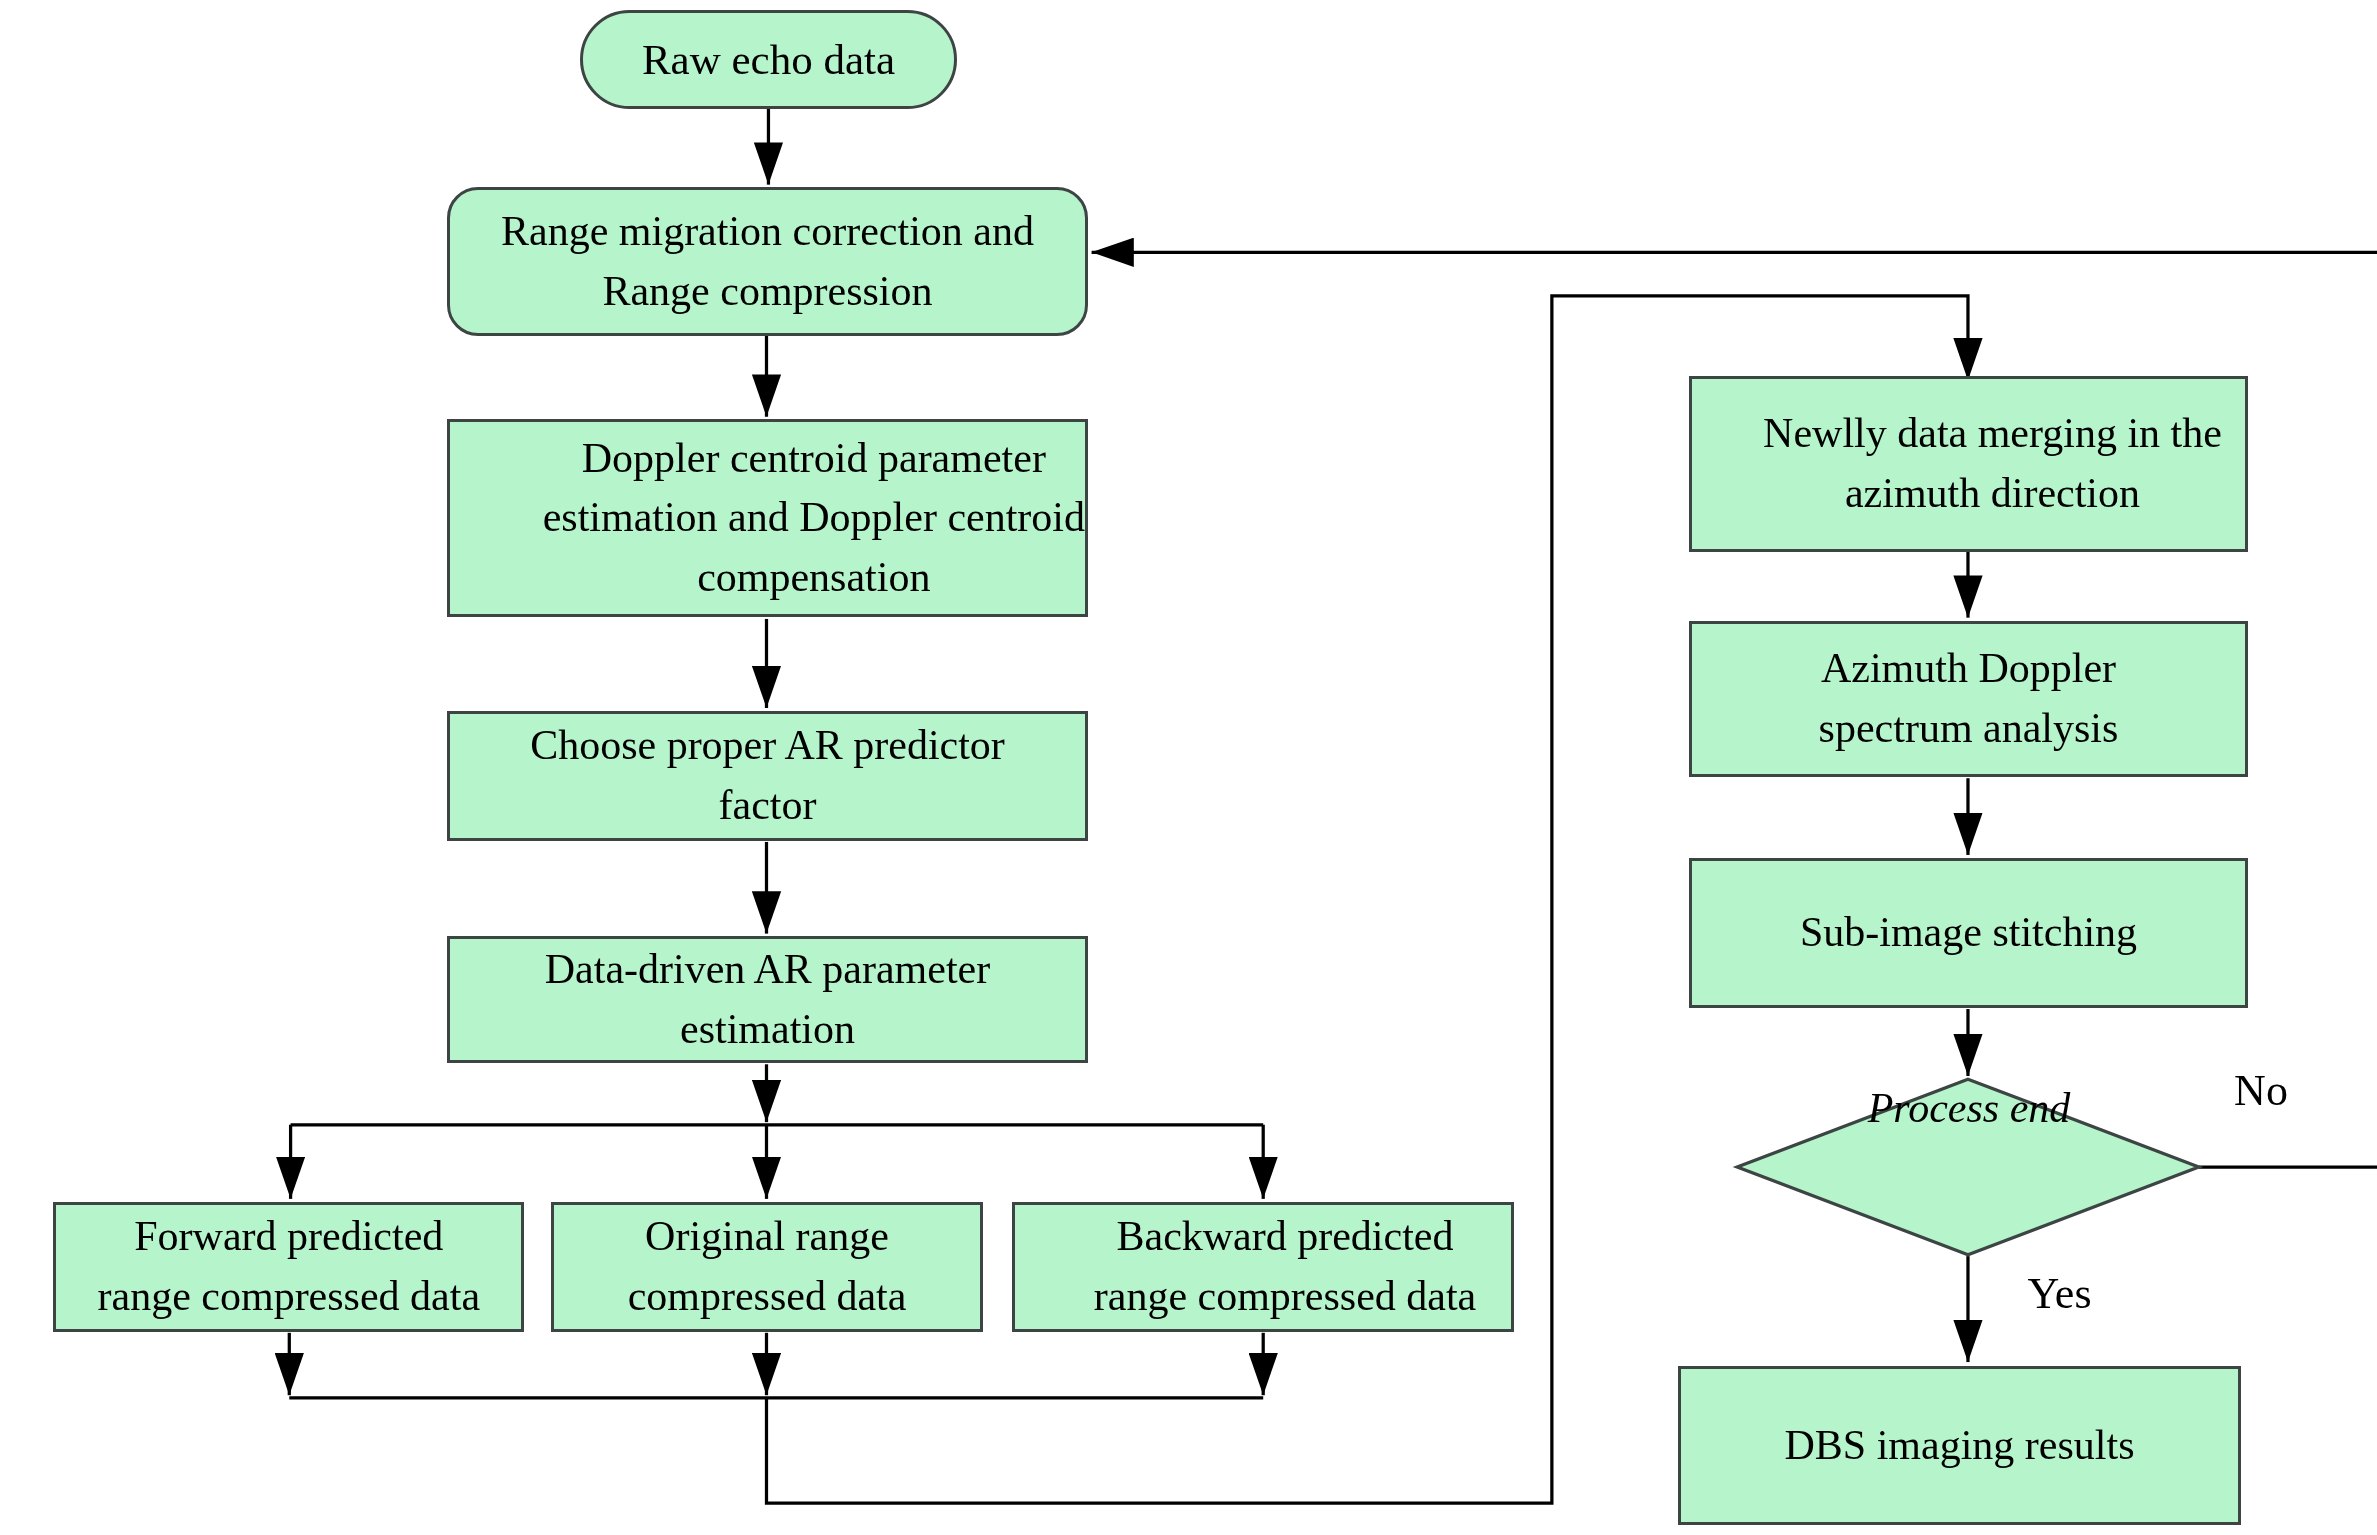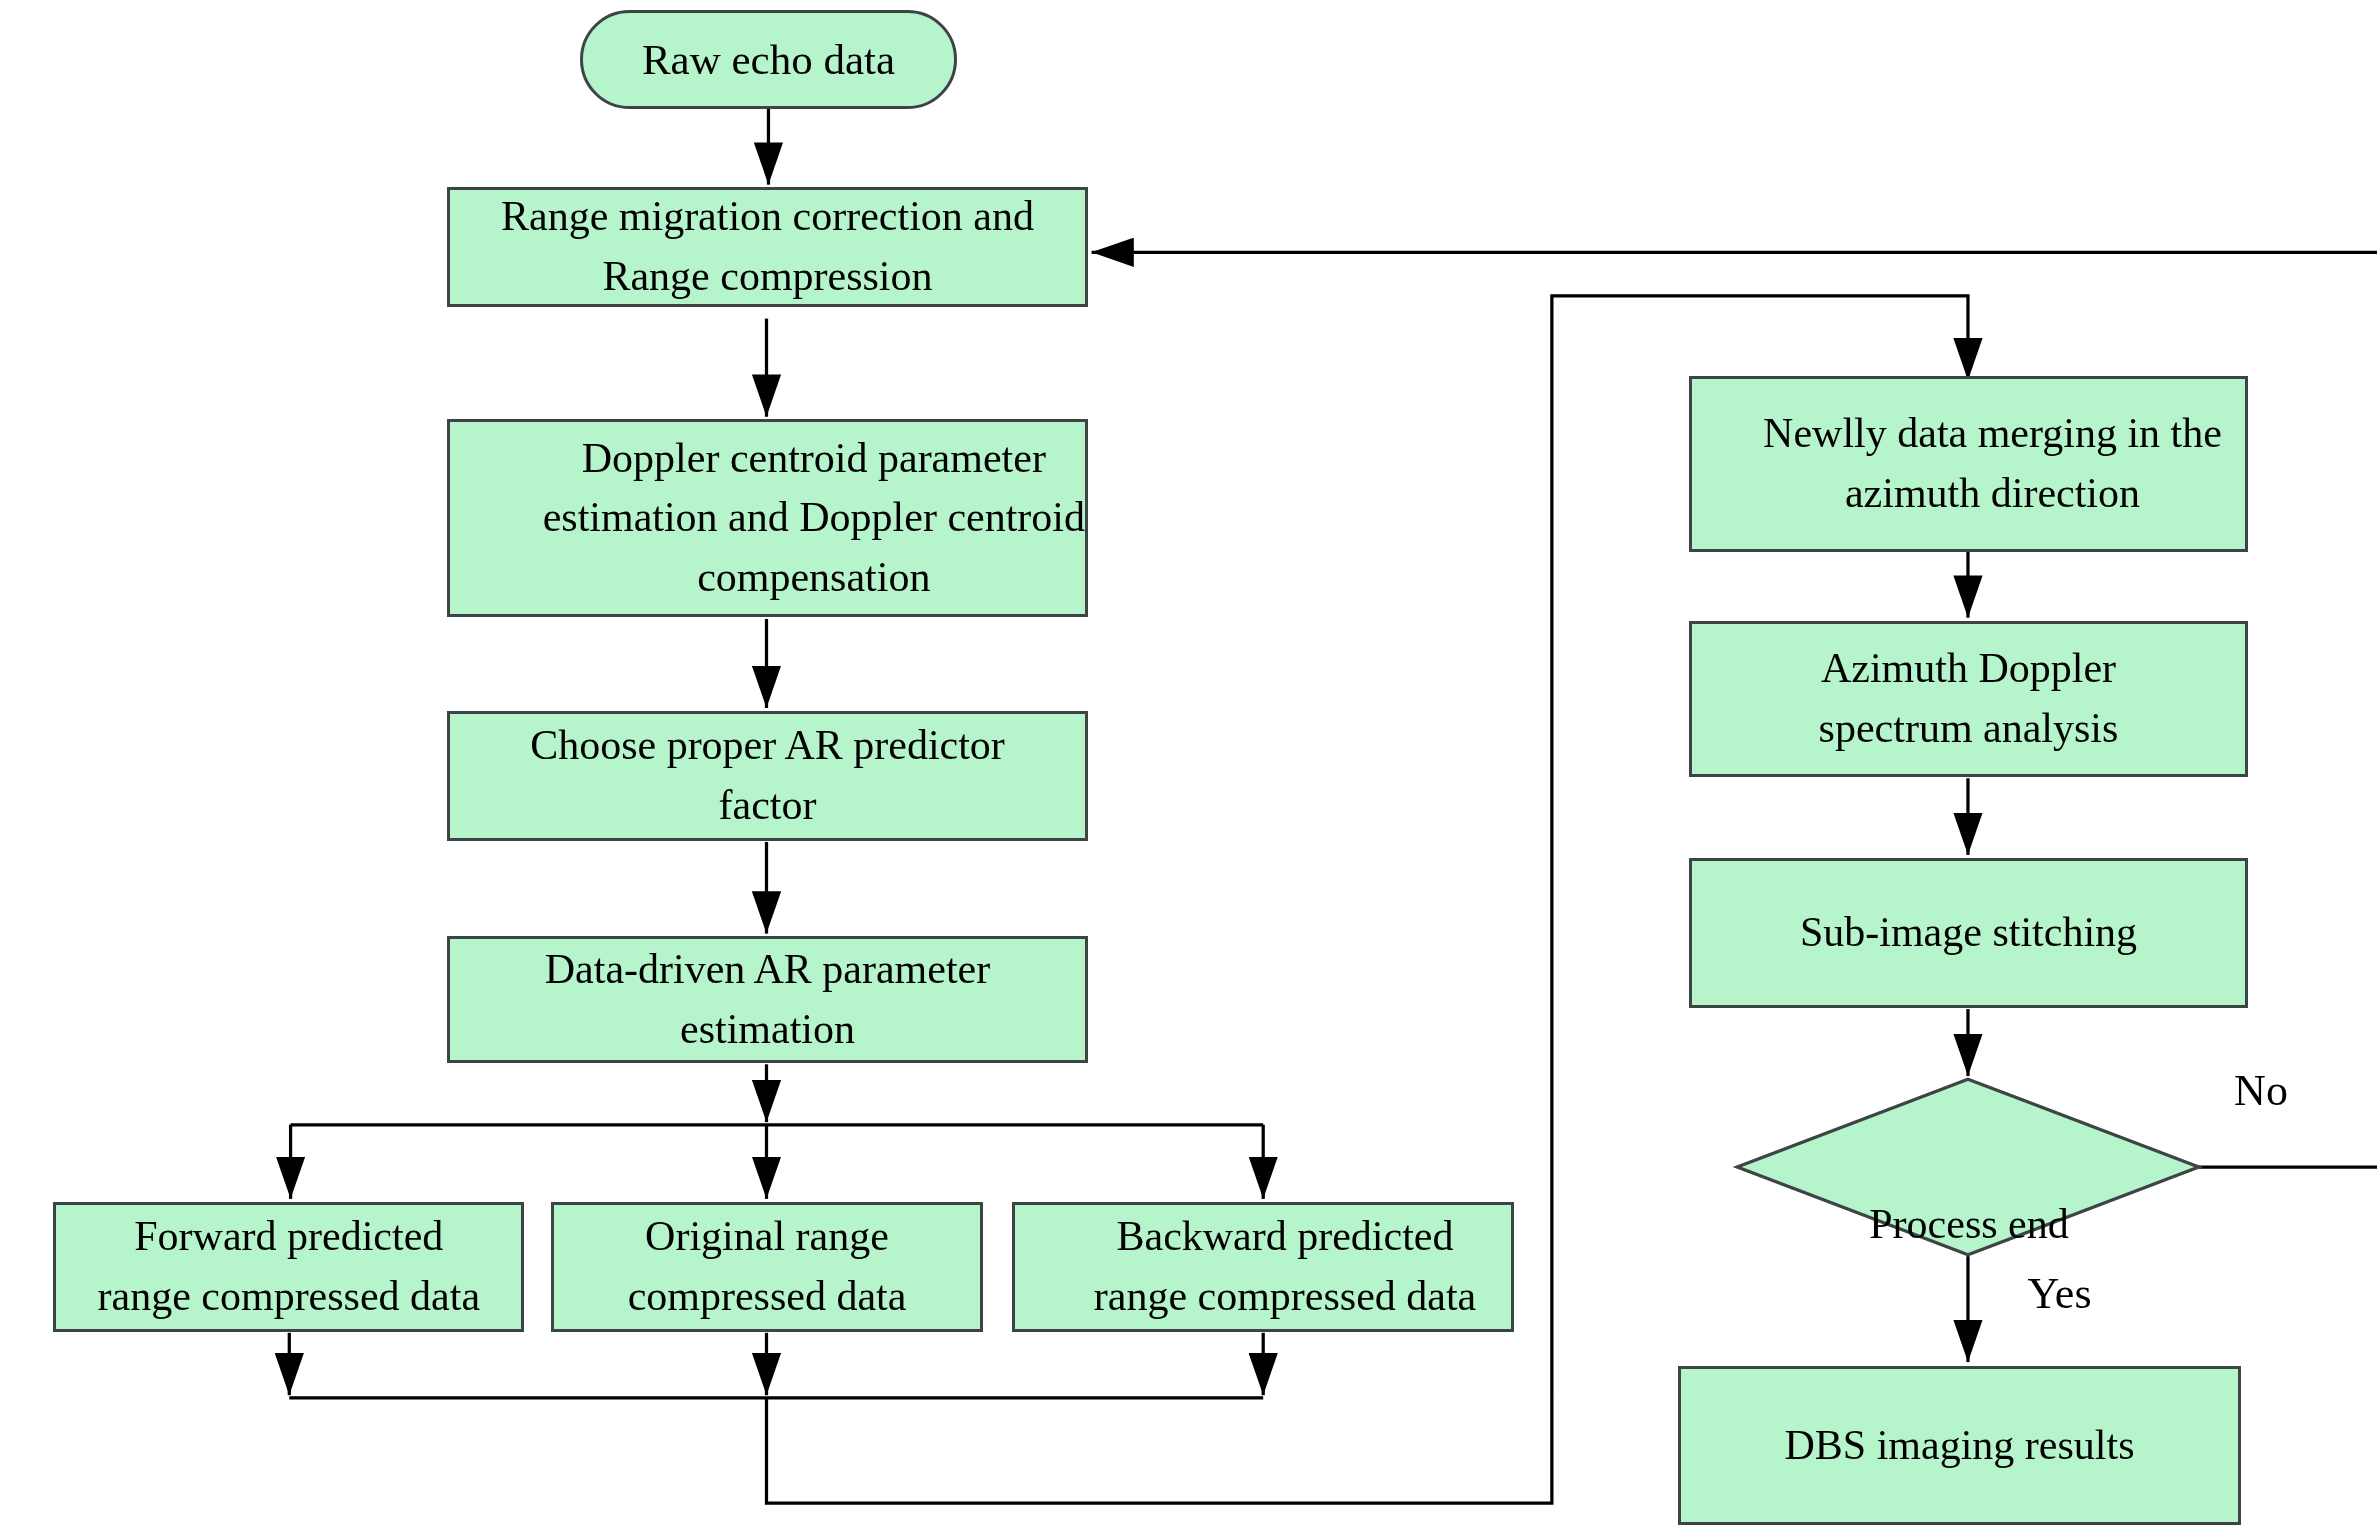--- a/index.html
+++ b/index.html
@@ -37,25 +37,26 @@
   }
   .node-label {
     white-space: pre-line;
     font-size: 42px;
     line-height: 1.42;
     color: var(--text-color, #000);
   }
   .diamond-label-wrap {
     position: absolute;
     display: flex;
-    align-items: flex-end;
+    align-items: flex-start;
     justify-content: center;
     text-align: center;
     background: transparent;
     border: none;
+    font-style: italic;
   }
   .edge-label {
     position: absolute;
     font-size: 44px;
     text-align: center;
     color: var(--text-color, #000);
   }
 </style>
 </head>
 <body>
@@ -89,21 +90,21 @@
       <line x1="2970" y1="1552" x2="2970" y2="1655" marker-end="url(#arrow)"></line>
       <line x1="2970" y1="1932" x2="2970" y2="2095" marker-end="url(#arrow)"></line>
     </g>
     <polygon points="2970,1660 3325,1795 2970,1930 2615,1795" style="fill:var(--node-fill,#b6f4cb);stroke:var(--node-border,#3d4444);stroke-width:5"></polygon>
   </svg>
 
   <div class="node terminator" style="left:543px;top:9.8px;width:377px;height:99px;">
     <span class="node-label" style="font-size:43px;">Raw echo data</span>
   </div>
 
-  <div class="node" style="left:410px;top:187px;width:641px;height:120px;">
+  <div class="node" style="left:410px;top:187px;width:641px;height:149px;border-radius:31px;">
     <span class="node-label">Range migration correction and
 Range compression</span>
   </div>
 
   <div class="node" style="left:410px;top:419px;width:641px;height:198px;justify-content:flex-end;">
     <span class="node-label">Doppler centroid parameter
 estimation and Doppler centroid
 compensation</span>
   </div>
 

